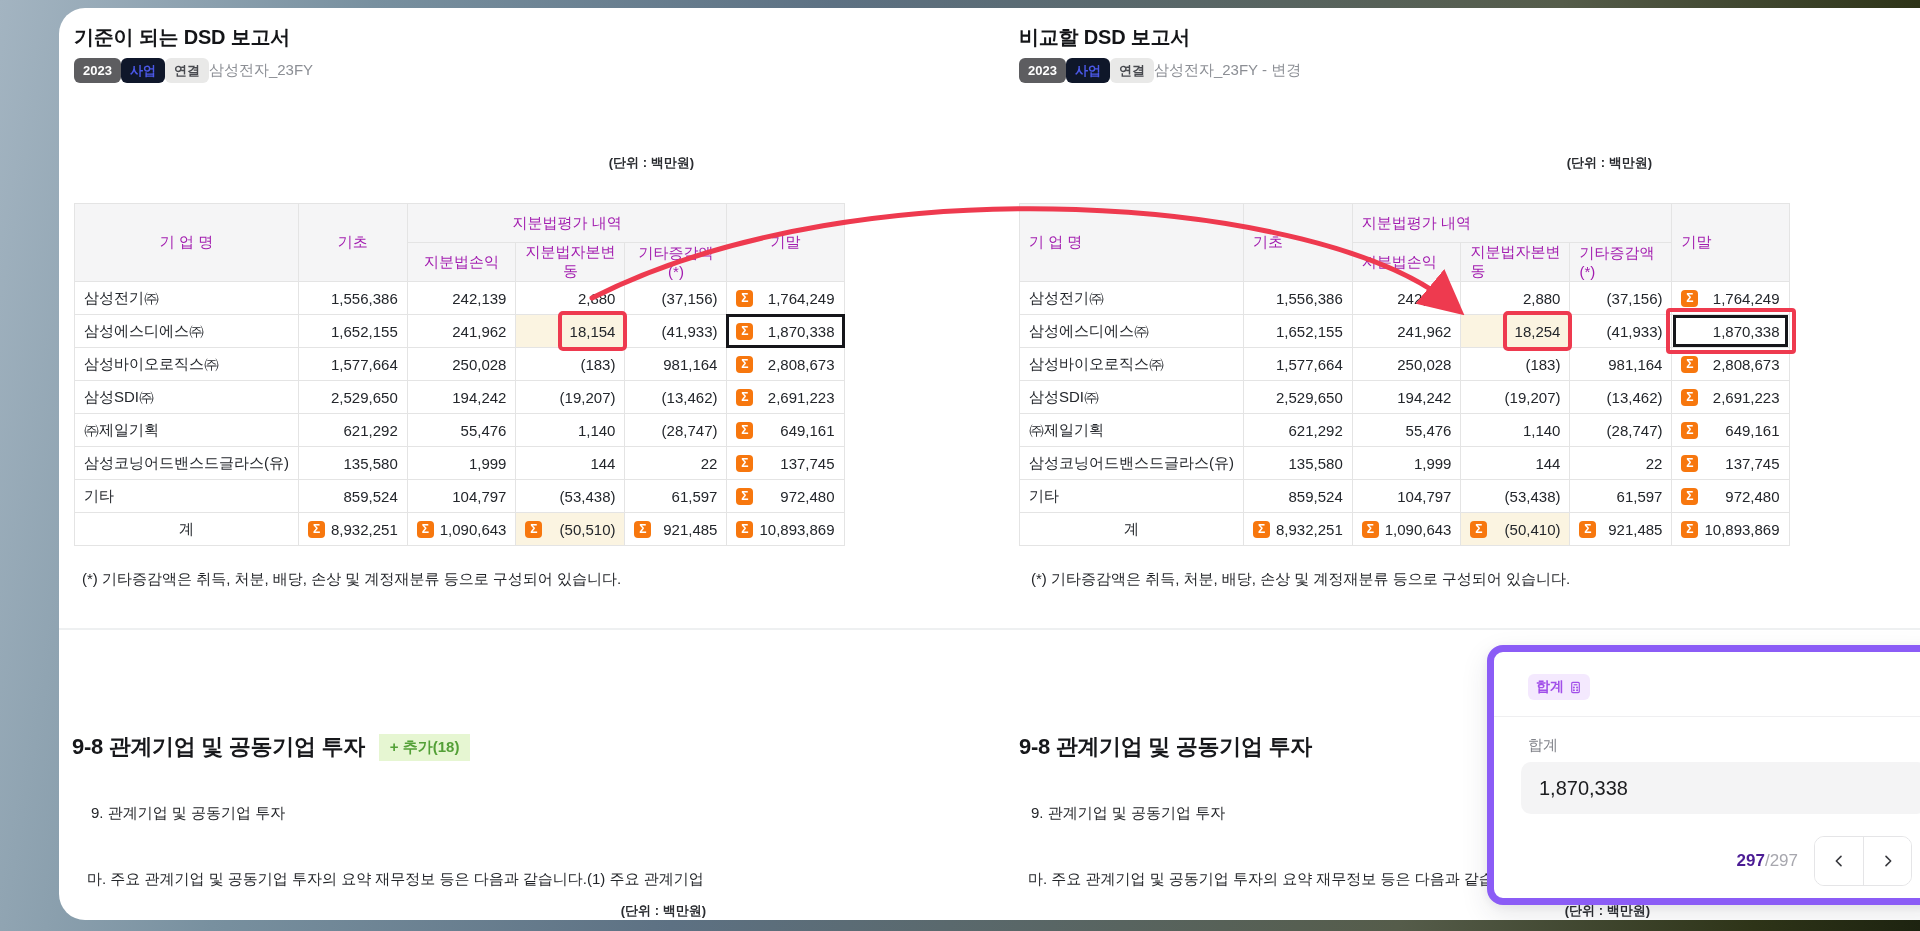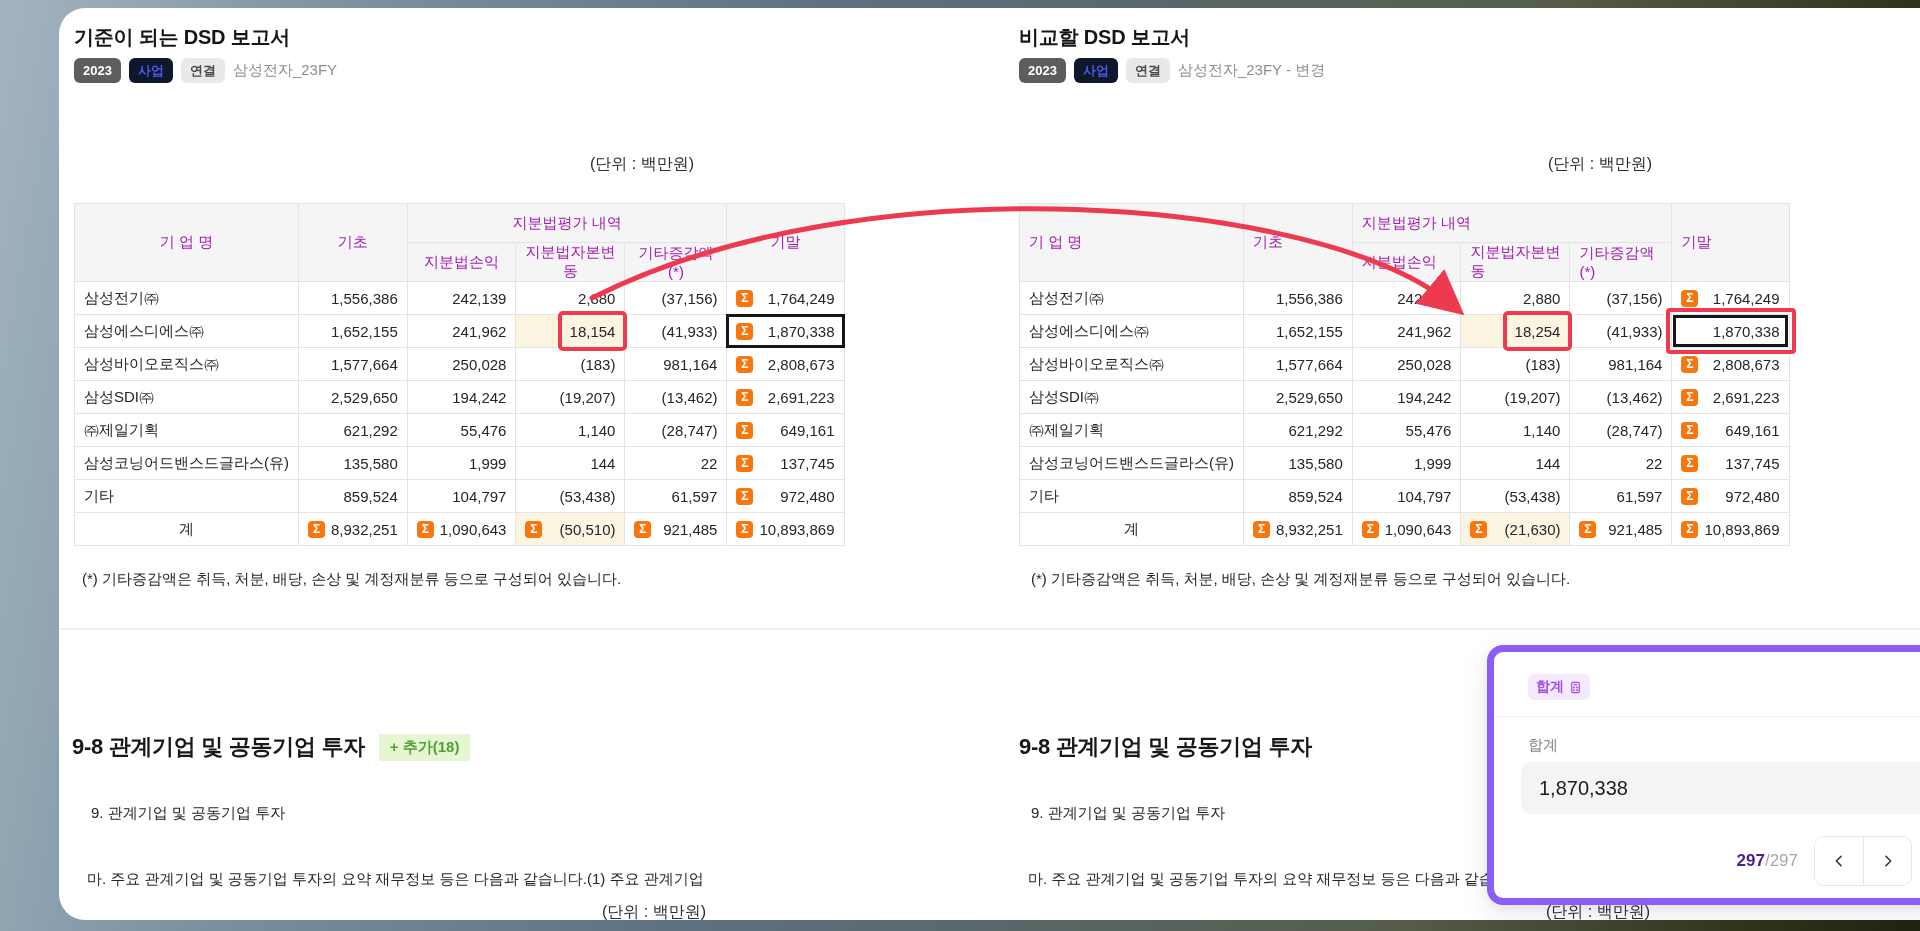--- a/index.html
+++ b/index.html
@@ -8,28 +8,28 @@
     font-family:"Liberation Sans","DejaVu Sans",sans-serif;
     background:linear-gradient(100deg,#a3b4c1 0%,#78909f 18%,#5d7183 40%,#555c4a 75%,#2e3418 92%,#1d2310 100%);
   }
   .panel {
     position:absolute; left:15px; top:8px; width:1892px; height:912px;
     background:#fff; border-radius:26px; overflow:hidden;margin-left:44px;
   }
   .abs { position:absolute; }
 
   .rtitle { font-size:20px; font-weight:700; color:#141518; letter-spacing:-.2px; }
-  .badges { display:flex; align-items:center; gap:8px; }
+  .badges { display:flex; align-items:center; }
   .badge { display:inline-flex; align-items:center; height:25px; padding:0 9px; border-radius:6px; font-size:13px; font-weight:600; }
   .b-year { background:#5d5d60; color:#fff; }
   .b-type { background:#0f172a; color:#4b58e8; }
   .b-cons { background:#e9e9e8; color:#47494e; }
   .b-name { color:#8b8e94; font-weight:500; font-size:15px; padding:0; }
 
-  .unit { font-size:16px; font-weight:400; color:#2a2c30; text-align:right; }
+  .unit { font-size:13px; font-weight:700; color:#2a2c30; text-align:right; }
 
   table.cmp { border-collapse:collapse; table-layout:fixed; font-size:15px; color:#23262b; background:#fff; }
   .cmp th, .cmp td { border:1px solid #e4e4e4; padding:0 9px; font-weight:400; }
   .cmp thead th { background:#f5f5f6; color:#a21caf; height:39px; text-align:center; font-size:15px; }
   .cmp.lh thead th { text-align:left; }
   .cmp tbody td { height:33px; text-align:right; white-space:nowrap; position:relative; }
   .cmp tbody td.c-name { text-align:left; }
   .cmp tr.total td.c-name { text-align:center; }
   .cf { display:flex; align-items:center; justify-content:space-between; gap:6px; }
   .sigma { flex:0 0 auto; width:17px; height:17px; border-radius:4px; background:#f7770e; color:#fff;
@@ -364,21 +364,21 @@
             </td>
             <td>
               <div class="cf">
                 <span class="sigma">Σ</span>
                 <span class="v">1,090,643</span>
               </div>
             </td>
             <td class="hl">
               <div class="cf">
                 <span class="sigma">Σ</span>
-                <span class="v">(21,630)</span>
+                <span class="v">(50,410)</span>
               </div>
             </td>
             <td>
               <div class="cf">
                 <span class="sigma">Σ</span>
                 <span class="v">921,485</span>
               </div>
             </td>
             <td>
               <div class="cf">

